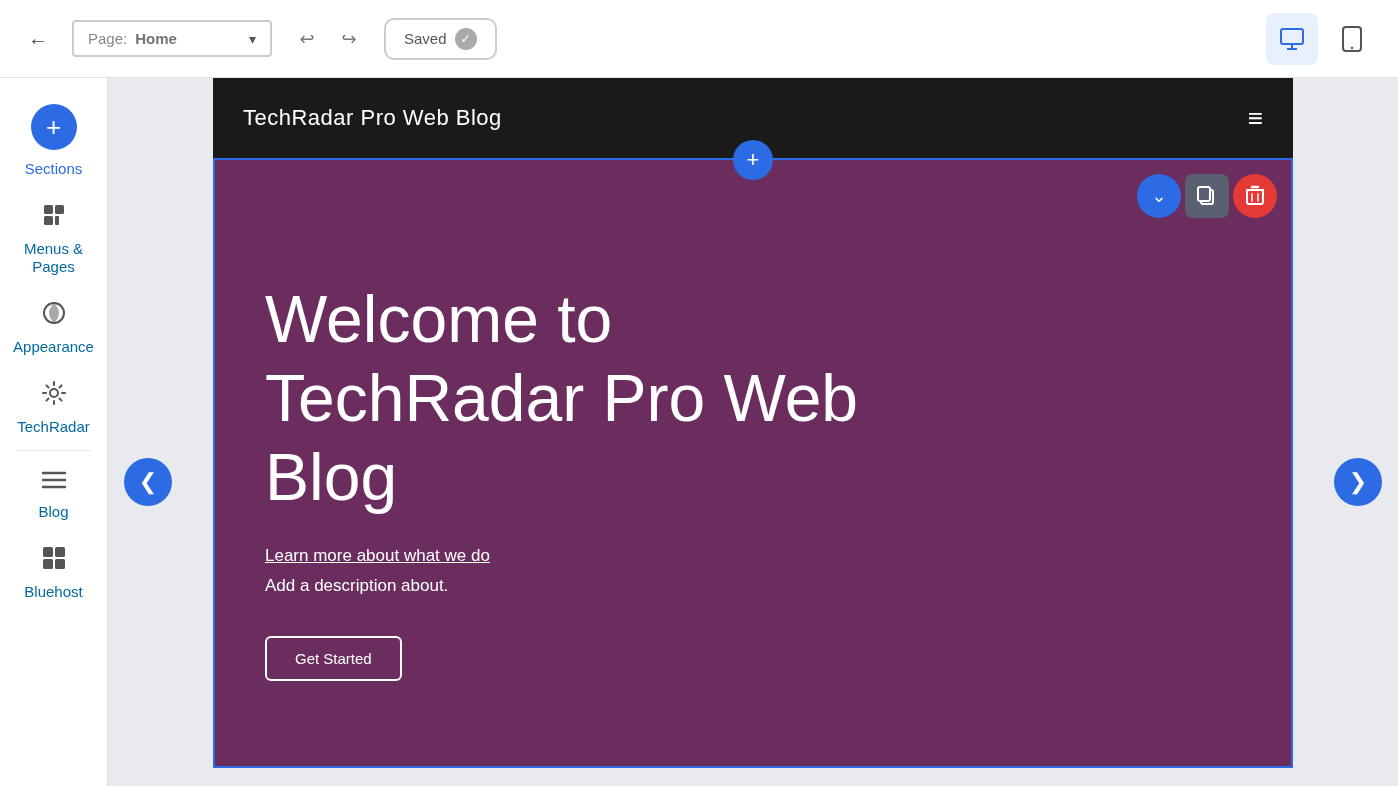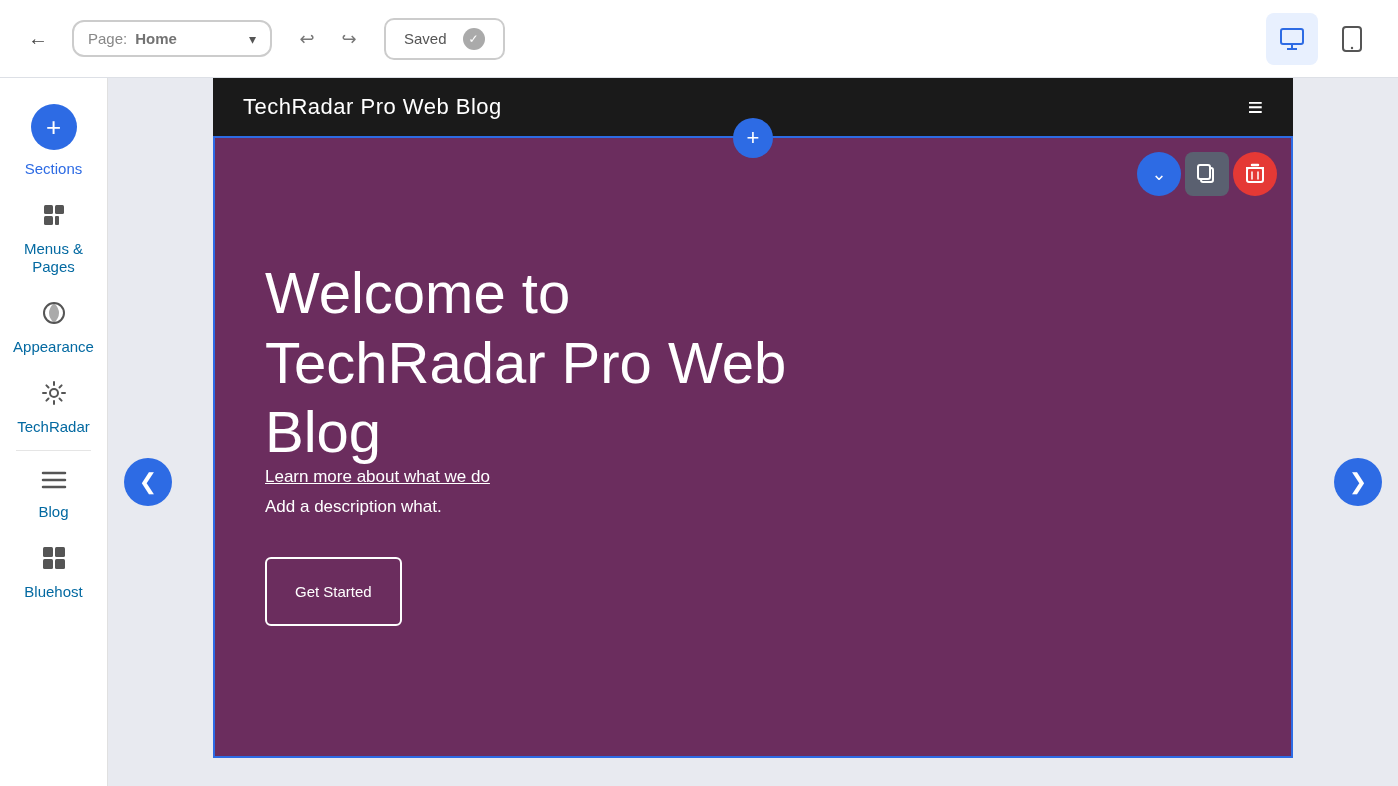--- a/index.html
+++ b/index.html
@@ -20,21 +20,21 @@
     .toolbar-back {
       width: 36px; height: 36px;
       display: flex; align-items: center; justify-content: center;
       cursor: pointer;
       color: #444;
       font-size: 20px;
     }
     .page-selector {
       display: flex; align-items: center; gap: 8px;
       border: 2px solid #ccc;
-      border-radius: 12px;
+      border-radius: 4px;
       padding: 8px 14px;
       cursor: pointer;
       background: #fff;
       min-width: 200px;
     }
     .page-selector .page-label {
       color: #888;
       font-size: 15px;
     }
     .page-selector .page-name {
@@ -53,21 +53,21 @@
     }
     .undo-btn, .redo-btn {
       width: 38px; height: 38px;
       display: flex; align-items: center; justify-content: center;
       cursor: pointer;
       color: #777;
       font-size: 18px;
       border-radius: 6px;
     }
     .saved-btn {
-      display: flex; align-items: center; gap: 16px;
+      display: flex; align-items: center; gap: 8px;
       border: 2px solid #ccc;
       border-radius: 10px;
       padding: 8px 18px;
       background: #fff;
       font-size: 15px;
       font-weight: 500;
       color: #555;
       cursor: pointer;
     }
     .saved-check {
@@ -164,21 +164,21 @@
       min-height: 680px;
       background: #fff;
       position: relative;
       display: flex;
       flex-direction: column;
     }
 
     
     .preview-navbar {
       background: #1a1a1a;
-      height: 58px;
+      height: 80px;
       display: flex;
       align-items: center;
       justify-content: space-between;
       padding: 0 30px;
       flex-shrink: 0;
     }
     .preview-navbar .site-title {
       color: #fff;
       font-size: 22px;
       font-weight: 400;
@@ -193,24 +193,25 @@
     .hero-section {
       background: #6b2d5e;
       flex: 1;
       min-height: 610px;
       position: relative;
       padding: 60px 50px 40px;
       border: 2px solid #2d6be4;
     }
     .hero-section .hero-title {
       color: #fff;
-      font-size: 58px;
+      font-size: 66px;
       font-weight: 300;
       line-height: 1.2;
       max-width: 600px;
+      margin-bottom: 28px;
       margin-top: 60px;
     }
     .hero-section .hero-subtitle {
       color: #fff;
       font-size: 17px;
       margin-bottom: 10px;
       font-weight: 400;
       text-decoration: underline;
     }
     .hero-section .hero-desc {
@@ -271,21 +272,21 @@
       z-index: 200;
     }
     .side-arrow.left { left: 136px; top: 460px; }
     .side-arrow.right { right: 28px; top: 460px; }
 
     
     .hero-cta-btn {
       display: inline-block;
       border: 2px solid #fff;
       border-radius: 6px;
-      padding: 24px 28px;
+      padding: 12px 28px;
       color: #fff;
       font-size: 15px;
       cursor: pointer;
       margin-top: 10px;
     }
   </style>
 </head>
 <body>
 
 <div class="toolbar">
@@ -437,20 +438,20 @@
               <line x1="1" y1="5" x2="19" y2="5" stroke="white" stroke-width="2"></line>
               <line x1="7" y1="2" x2="13" y2="2" stroke="white" stroke-width="2.5" stroke-linecap="round"></line>
               <line x1="7" y1="9" x2="7" y2="16" stroke="white" stroke-width="1.5" stroke-linecap="round"></line>
               <line x1="13" y1="9" x2="13" y2="16" stroke="white" stroke-width="1.5" stroke-linecap="round"></line>
             </svg>
           </div>
         </div>
 
         <h1 class="hero-title">Welcome to TechRadar Pro Web Blog</h1>
         <p class="hero-subtitle">Learn more about what we do</p>
-        <p class="hero-desc">Add a description what.</p>
+        <p class="hero-desc">Add a description about.</p>
         <div class="hero-cta-btn">
           <span>Get Started</span>
         </div>
       </div>
     </div>
   </div>
 </div>
 
 </body></html>

